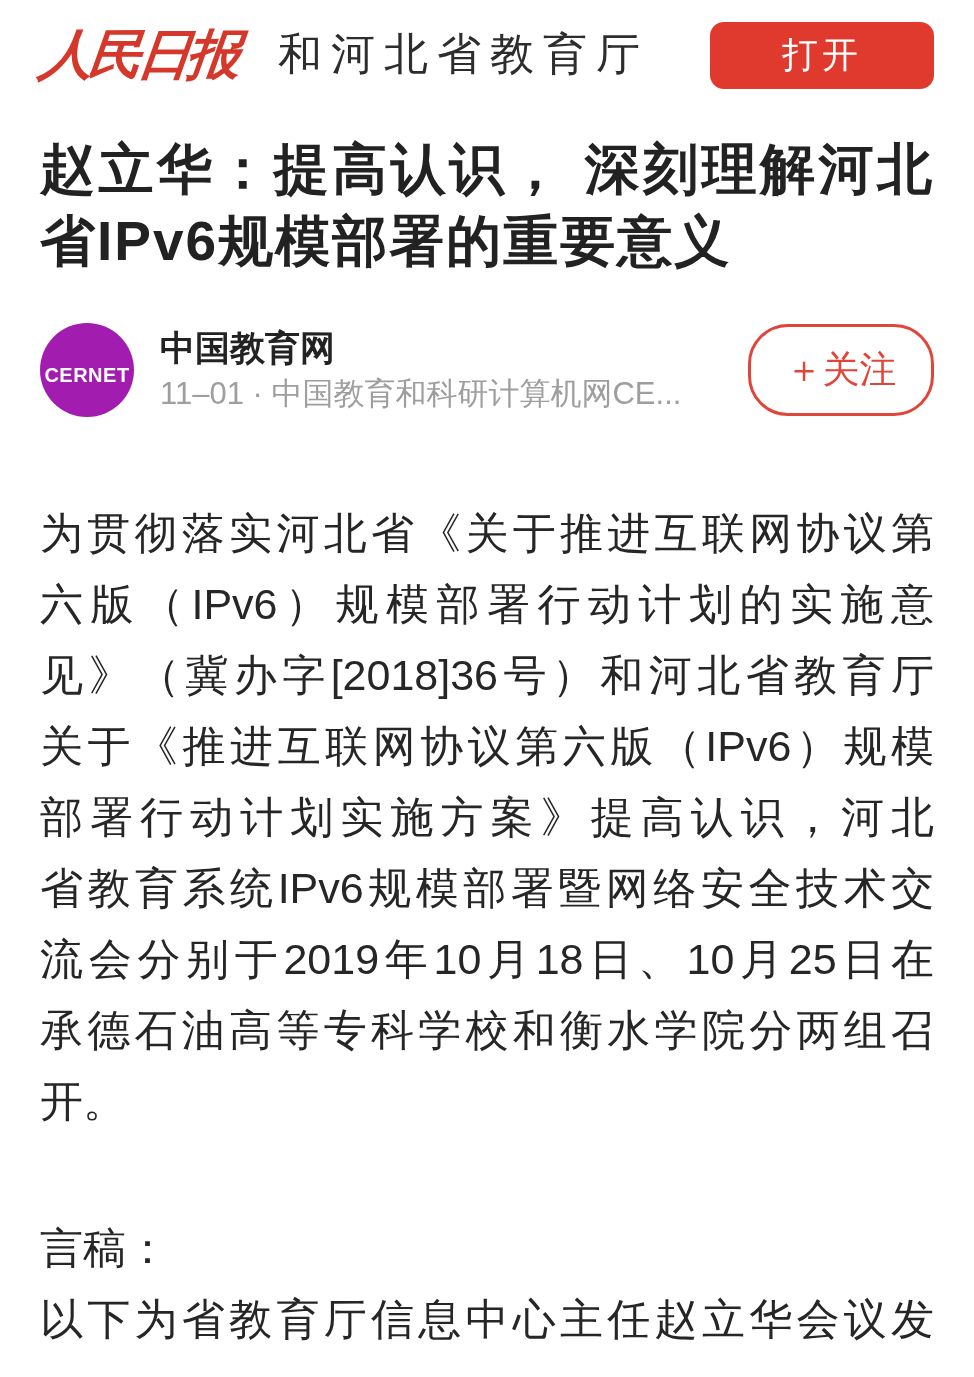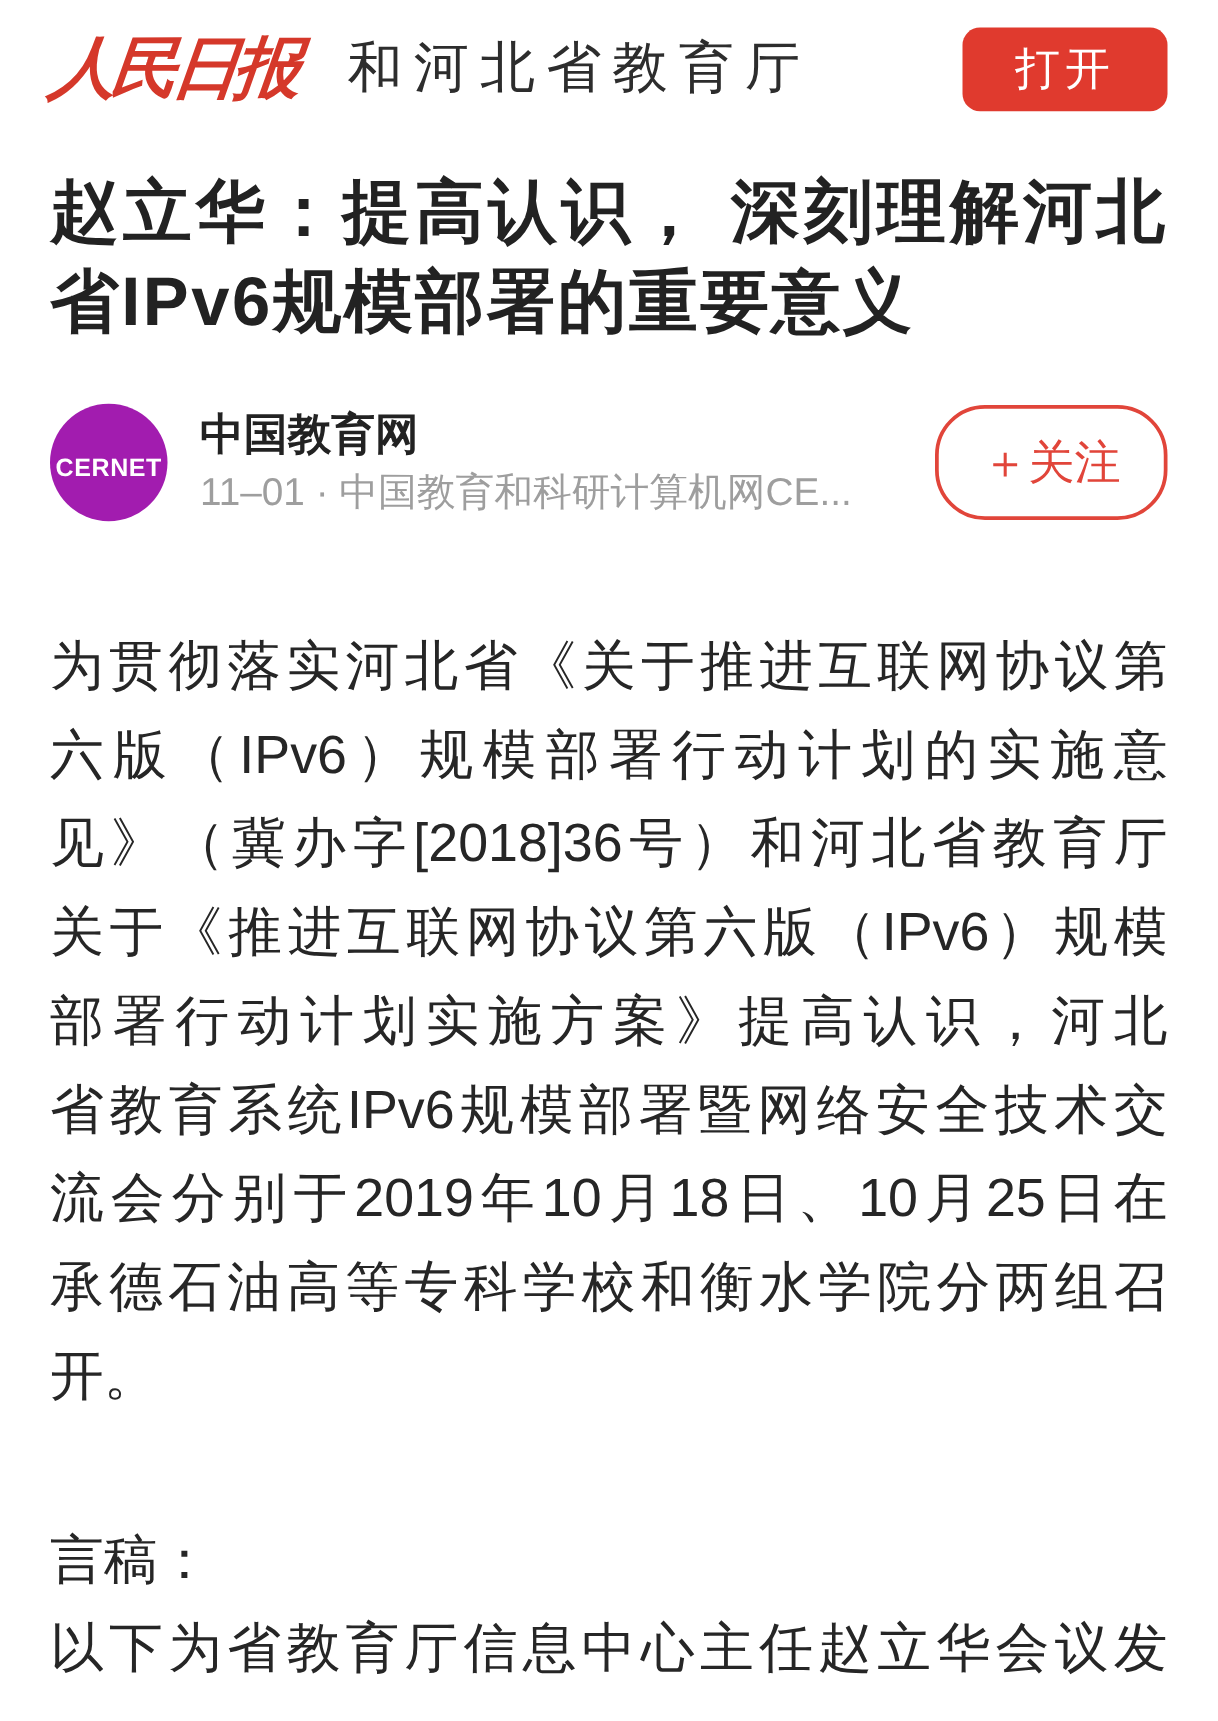--- a/index.html
+++ b/index.html
@@ -45,21 +45,21 @@
   .brand-tagline {
     margin-left: 42px;
     font-family: "Liberation Serif", serif;
     font-size: 44px;
     line-height: 1;
     color: #2d2d2d;
     letter-spacing: 9px;
     white-space: nowrap;
   }
   .open-btn {
-    width: 164px;
+    width: 224px;
     height: 67px;
     background: #e03a2e;
     border: none;
     border-radius: 14px;
     color: #ffffff;
     font-size: 36px;
     font-family: "Liberation Sans", sans-serif;
     letter-spacing: 4px;
     display: flex;
     align-items: center;

